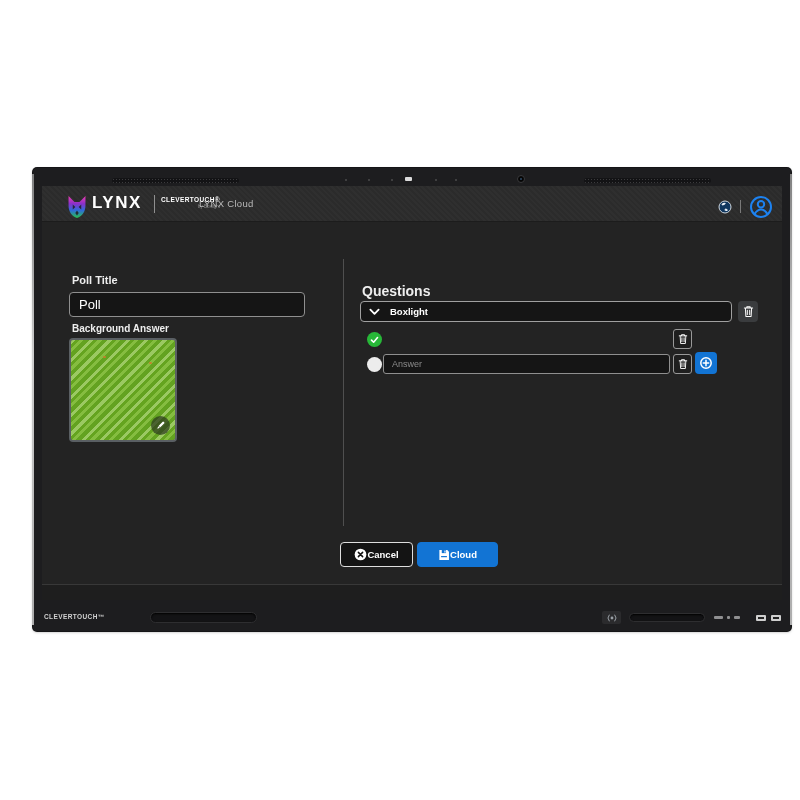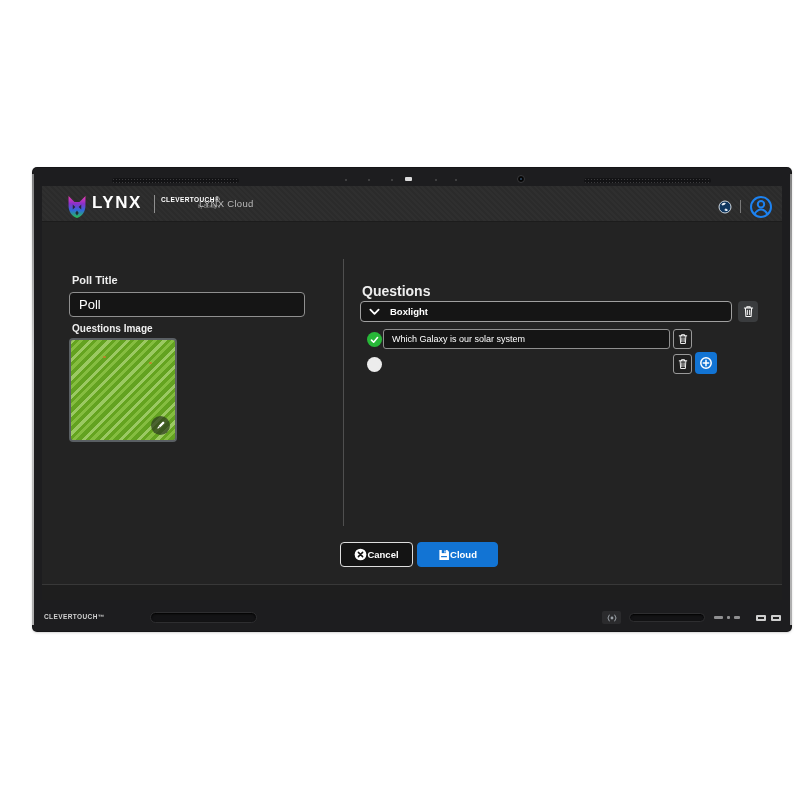--- a/index.html
+++ b/index.html
@@ -148,21 +148,21 @@
         <svg class="hdr-profile" viewBox="0 0 24 24">
           <circle cx="12" cy="12" r="10" fill="none" stroke="#1d82f0" stroke-width="2"></circle>
           <circle cx="12" cy="9.3" r="3.2" fill="none" stroke="#1d82f0" stroke-width="2"></circle>
           <path d="M5.8 18.6 q2.6-4.2 6.2-4.2 q3.6 0 6.2 4.2" fill="none" stroke="#1d82f0" stroke-width="2" stroke-linecap="round"></path>
         </svg>
       </div>
 
       <div class="lbl lbl-poll-title">Poll Title</div>
       <input class="tinput poll-input" value="Poll" style="">
 
-      <div class="lbl lbl-bg-image">Questions Image</div>
+      <div class="lbl lbl-bg-image">Background Answer</div>
       <div class="bg-tile">
         <div class="speck" style="left:32px; top:16px;"></div>
         <div class="speck" style="left:78px; top:22px;"></div>
         <div class="edit-fab">
           <svg width="11" height="11" viewBox="0 0 12 12">
             <g transform="rotate(45 6 6)">
               <rect x="4.8" y="0.8" width="2.5" height="7" rx="0.6" fill="#fff"></rect>
               <path d="M4.8 8.3 h2.5 L6.05 11 Z" fill="#fff"></path>
             </g>
           </svg>
@@ -185,28 +185,28 @@
         <svg width="11" height="13" viewBox="0 0 12 14">
           <path d="M1.5 3.2 h9 M4.2 3.2 V1.8 h3.6 v1.4 M2.6 3.2 l.55 9.2 h5.7 l.55 -9.2 M4.7 5.6 v4.6 M7.3 5.6 v4.6" stroke="#fff" stroke-width="1.1" fill="none" stroke-linecap="round" stroke-linejoin="round"></path>
         </svg>
       </div>
 
       <div class="ans-circle correct" style="left:325px; top:146px;">
         <svg width="9" height="8" viewBox="0 0 10 9">
           <path d="M1.6 4.6 L4 7 L8.4 1.8" stroke="#fff" stroke-width="1.8" fill="none" stroke-linecap="round" stroke-linejoin="round"></path>
         </svg>
       </div>
-      <input class="tinput ans-input" style="left: 341px; top: 143px;" value="Which Galaxy is our solar system">
       <div class="ans-trash" style="left:631px; top:143px;">
         <svg width="10" height="12" viewBox="0 0 12 14">
           <path d="M1.5 3.2 h9 M4.2 3.2 V1.8 h3.6 v1.4 M2.6 3.2 l.55 9.2 h5.7 l.55 -9.2 M4.7 5.6 v4.6 M7.3 5.6 v4.6" stroke="#fff" stroke-width="1.1" fill="none" stroke-linecap="round" stroke-linejoin="round"></path>
         </svg>
       </div>
 
       <div class="ans-circle empty" style="left:325px; top:171px;"></div>
+      <input class="tinput ans-input" style="left: 341px; top: 168px;" placeholder="Answer">
       <div class="ans-trash" style="left:631px; top:168px;">
         <svg width="10" height="12" viewBox="0 0 12 14">
           <path d="M1.5 3.2 h9 M4.2 3.2 V1.8 h3.6 v1.4 M2.6 3.2 l.55 9.2 h5.7 l.55 -9.2 M4.7 5.6 v4.6 M7.3 5.6 v4.6" stroke="#fff" stroke-width="1.1" fill="none" stroke-linecap="round" stroke-linejoin="round"></path>
         </svg>
       </div>
       <div class="add-btn">
         <svg width="14" height="14" viewBox="0 0 14 14">
           <circle cx="7" cy="7" r="5.2" fill="none" stroke="#fff" stroke-width="1.5"></circle>
           <path d="M7 4.3 v5.4 M4.3 7 h5.4" stroke="#fff" stroke-width="1.5" stroke-linecap="round"></path>
         </svg>

